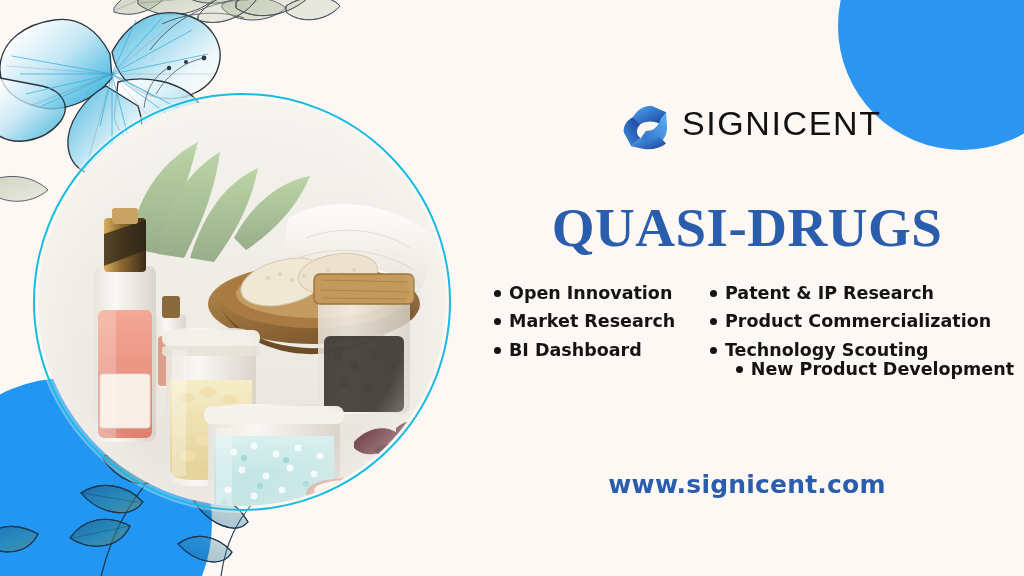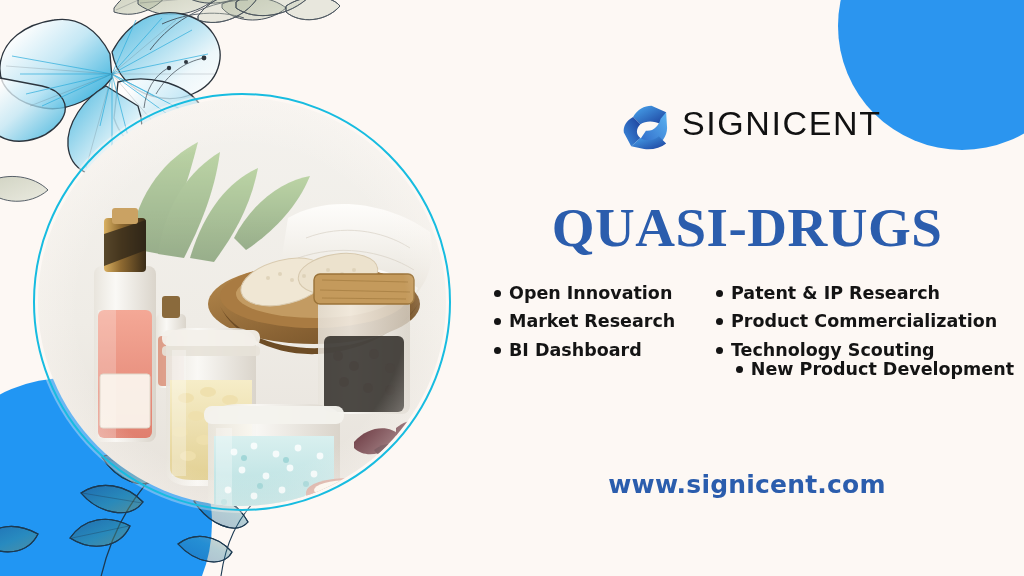--- a/index.html
+++ b/index.html
@@ -127,21 +127,21 @@
 
   
   .bullets {
     position: absolute;
     left: 24px;
     top: 284px;
     width: 520px;
   }
   .bullet-cols {
     display: flex;
-    gap: 14px;
+    gap: 8px;
   }
   .bullet-col { display: flex; flex-direction: column; gap: 9px; }
   .bullet-col.left  { width: 208px; }
   .bullet-col.right { width: 296px; }
 
   .bullet {
     display: flex;
     align-items: center;
     gap: 8px;
     font-size: 17.5px;

